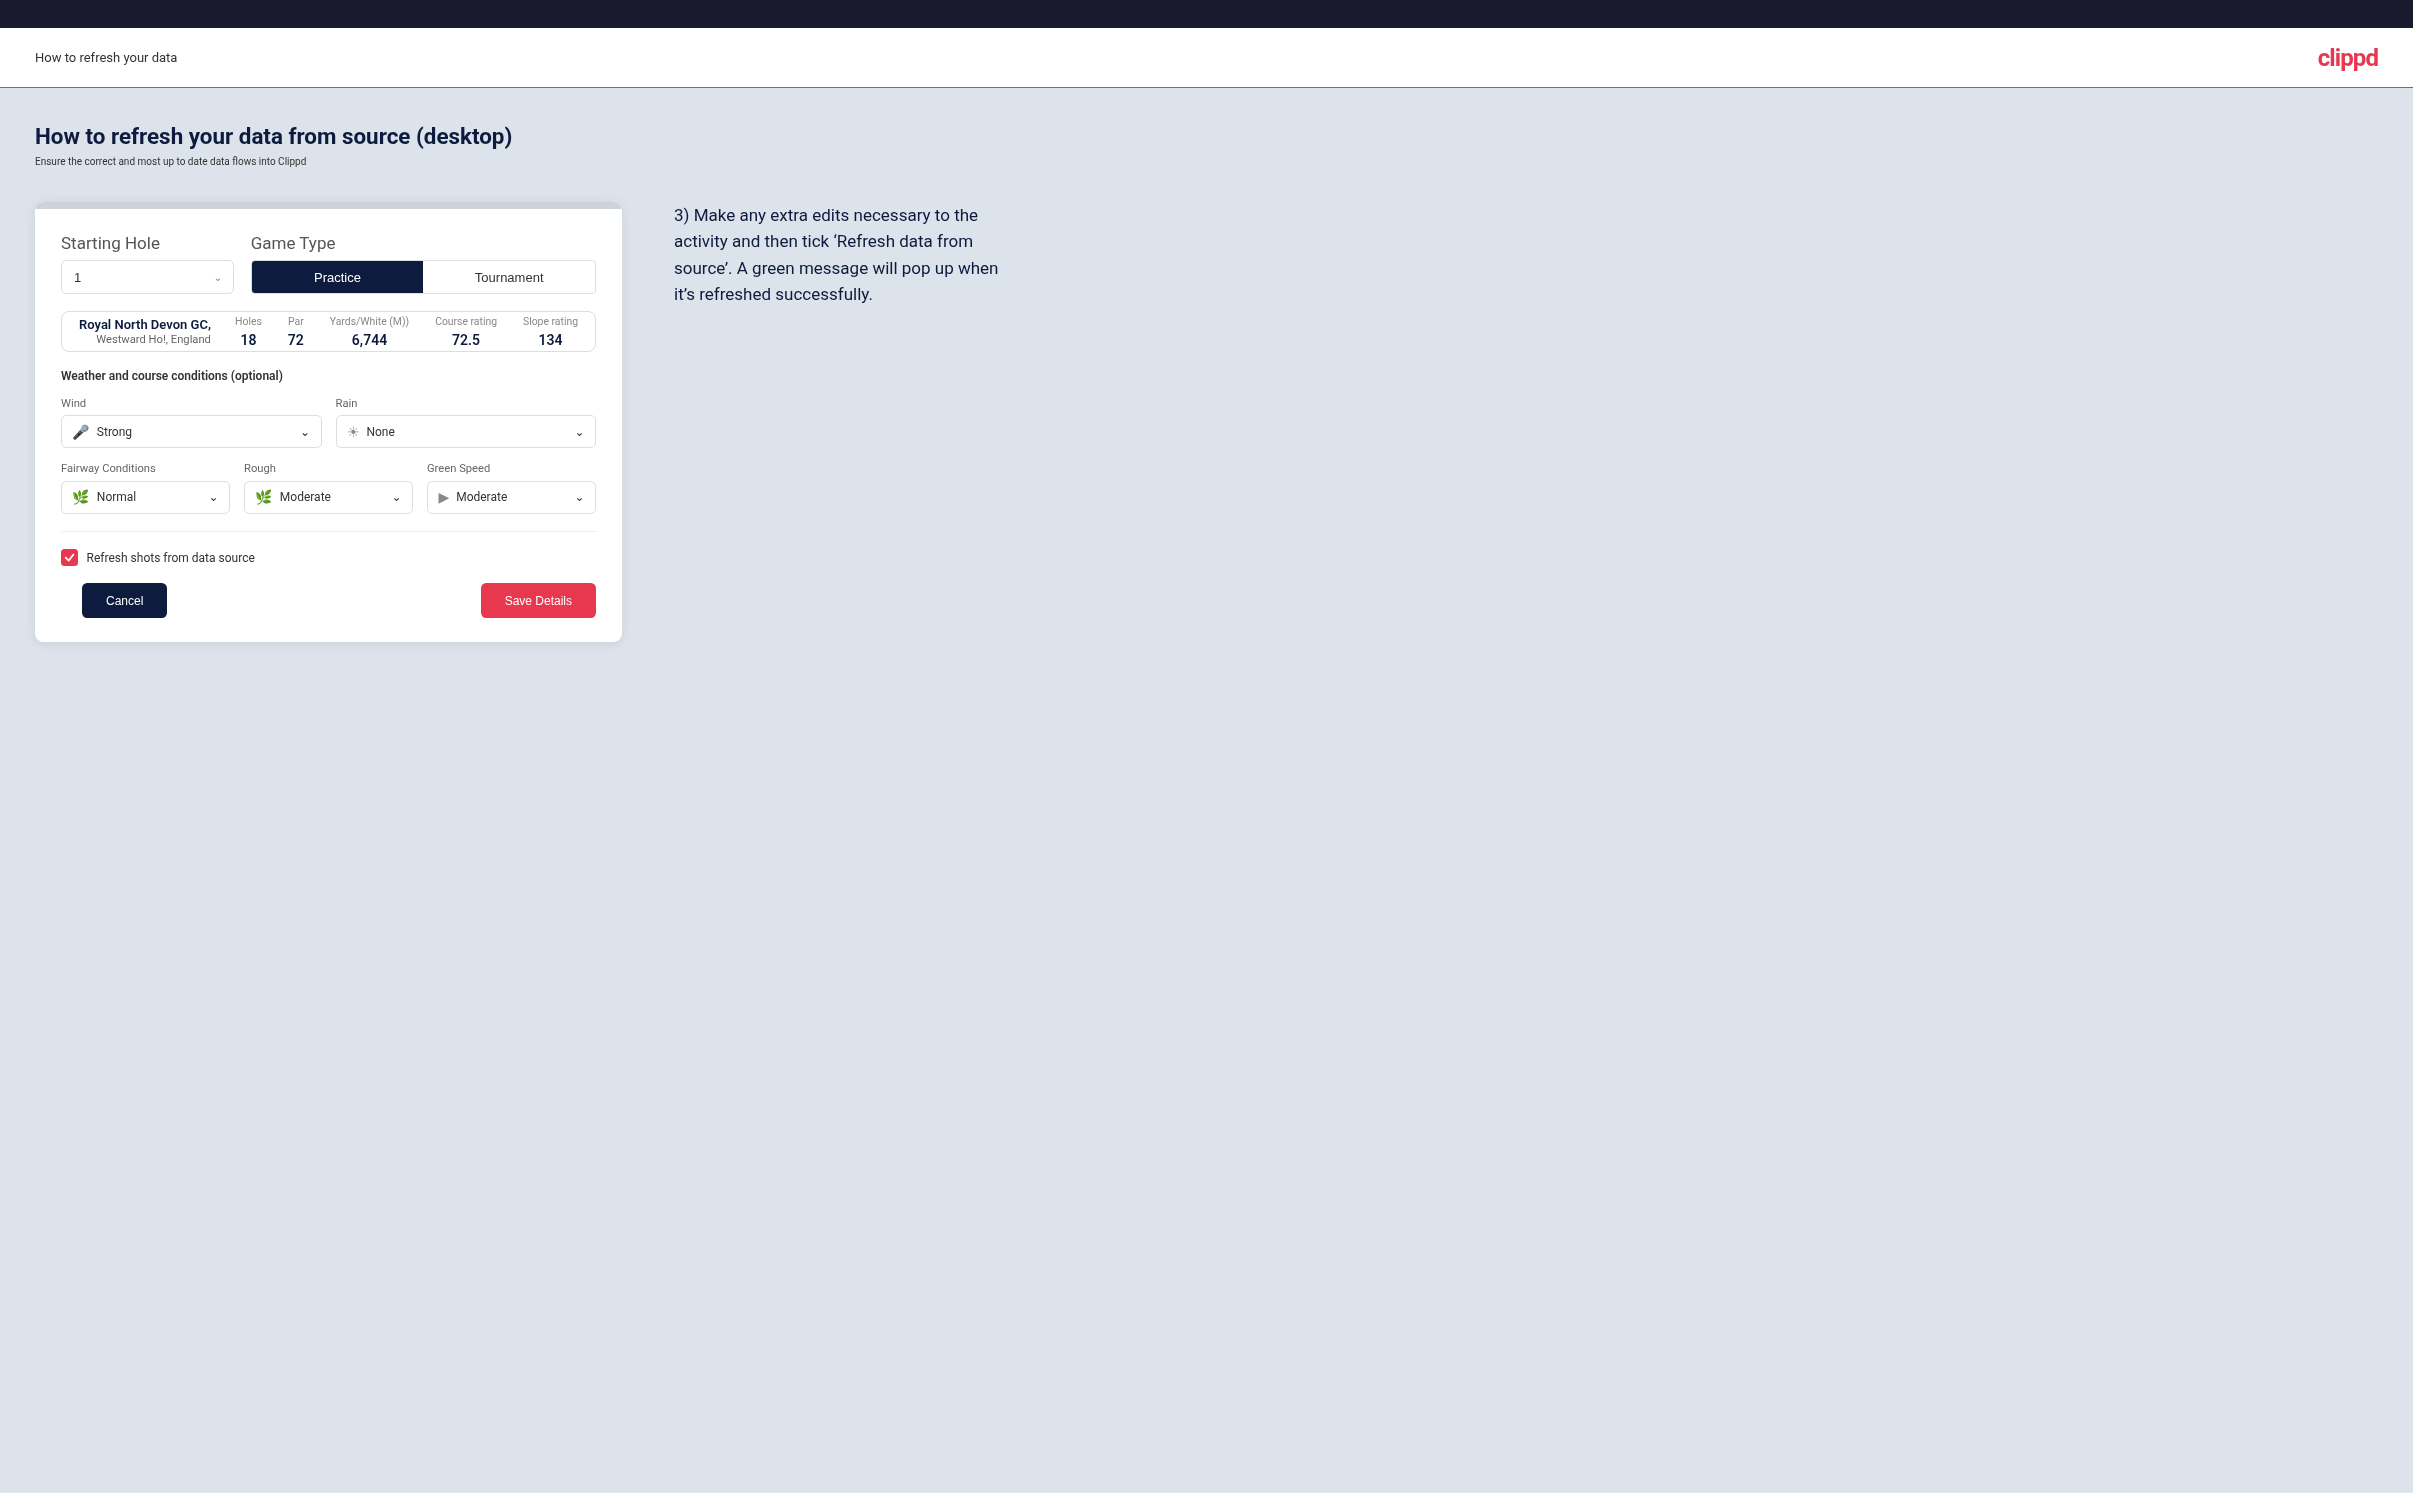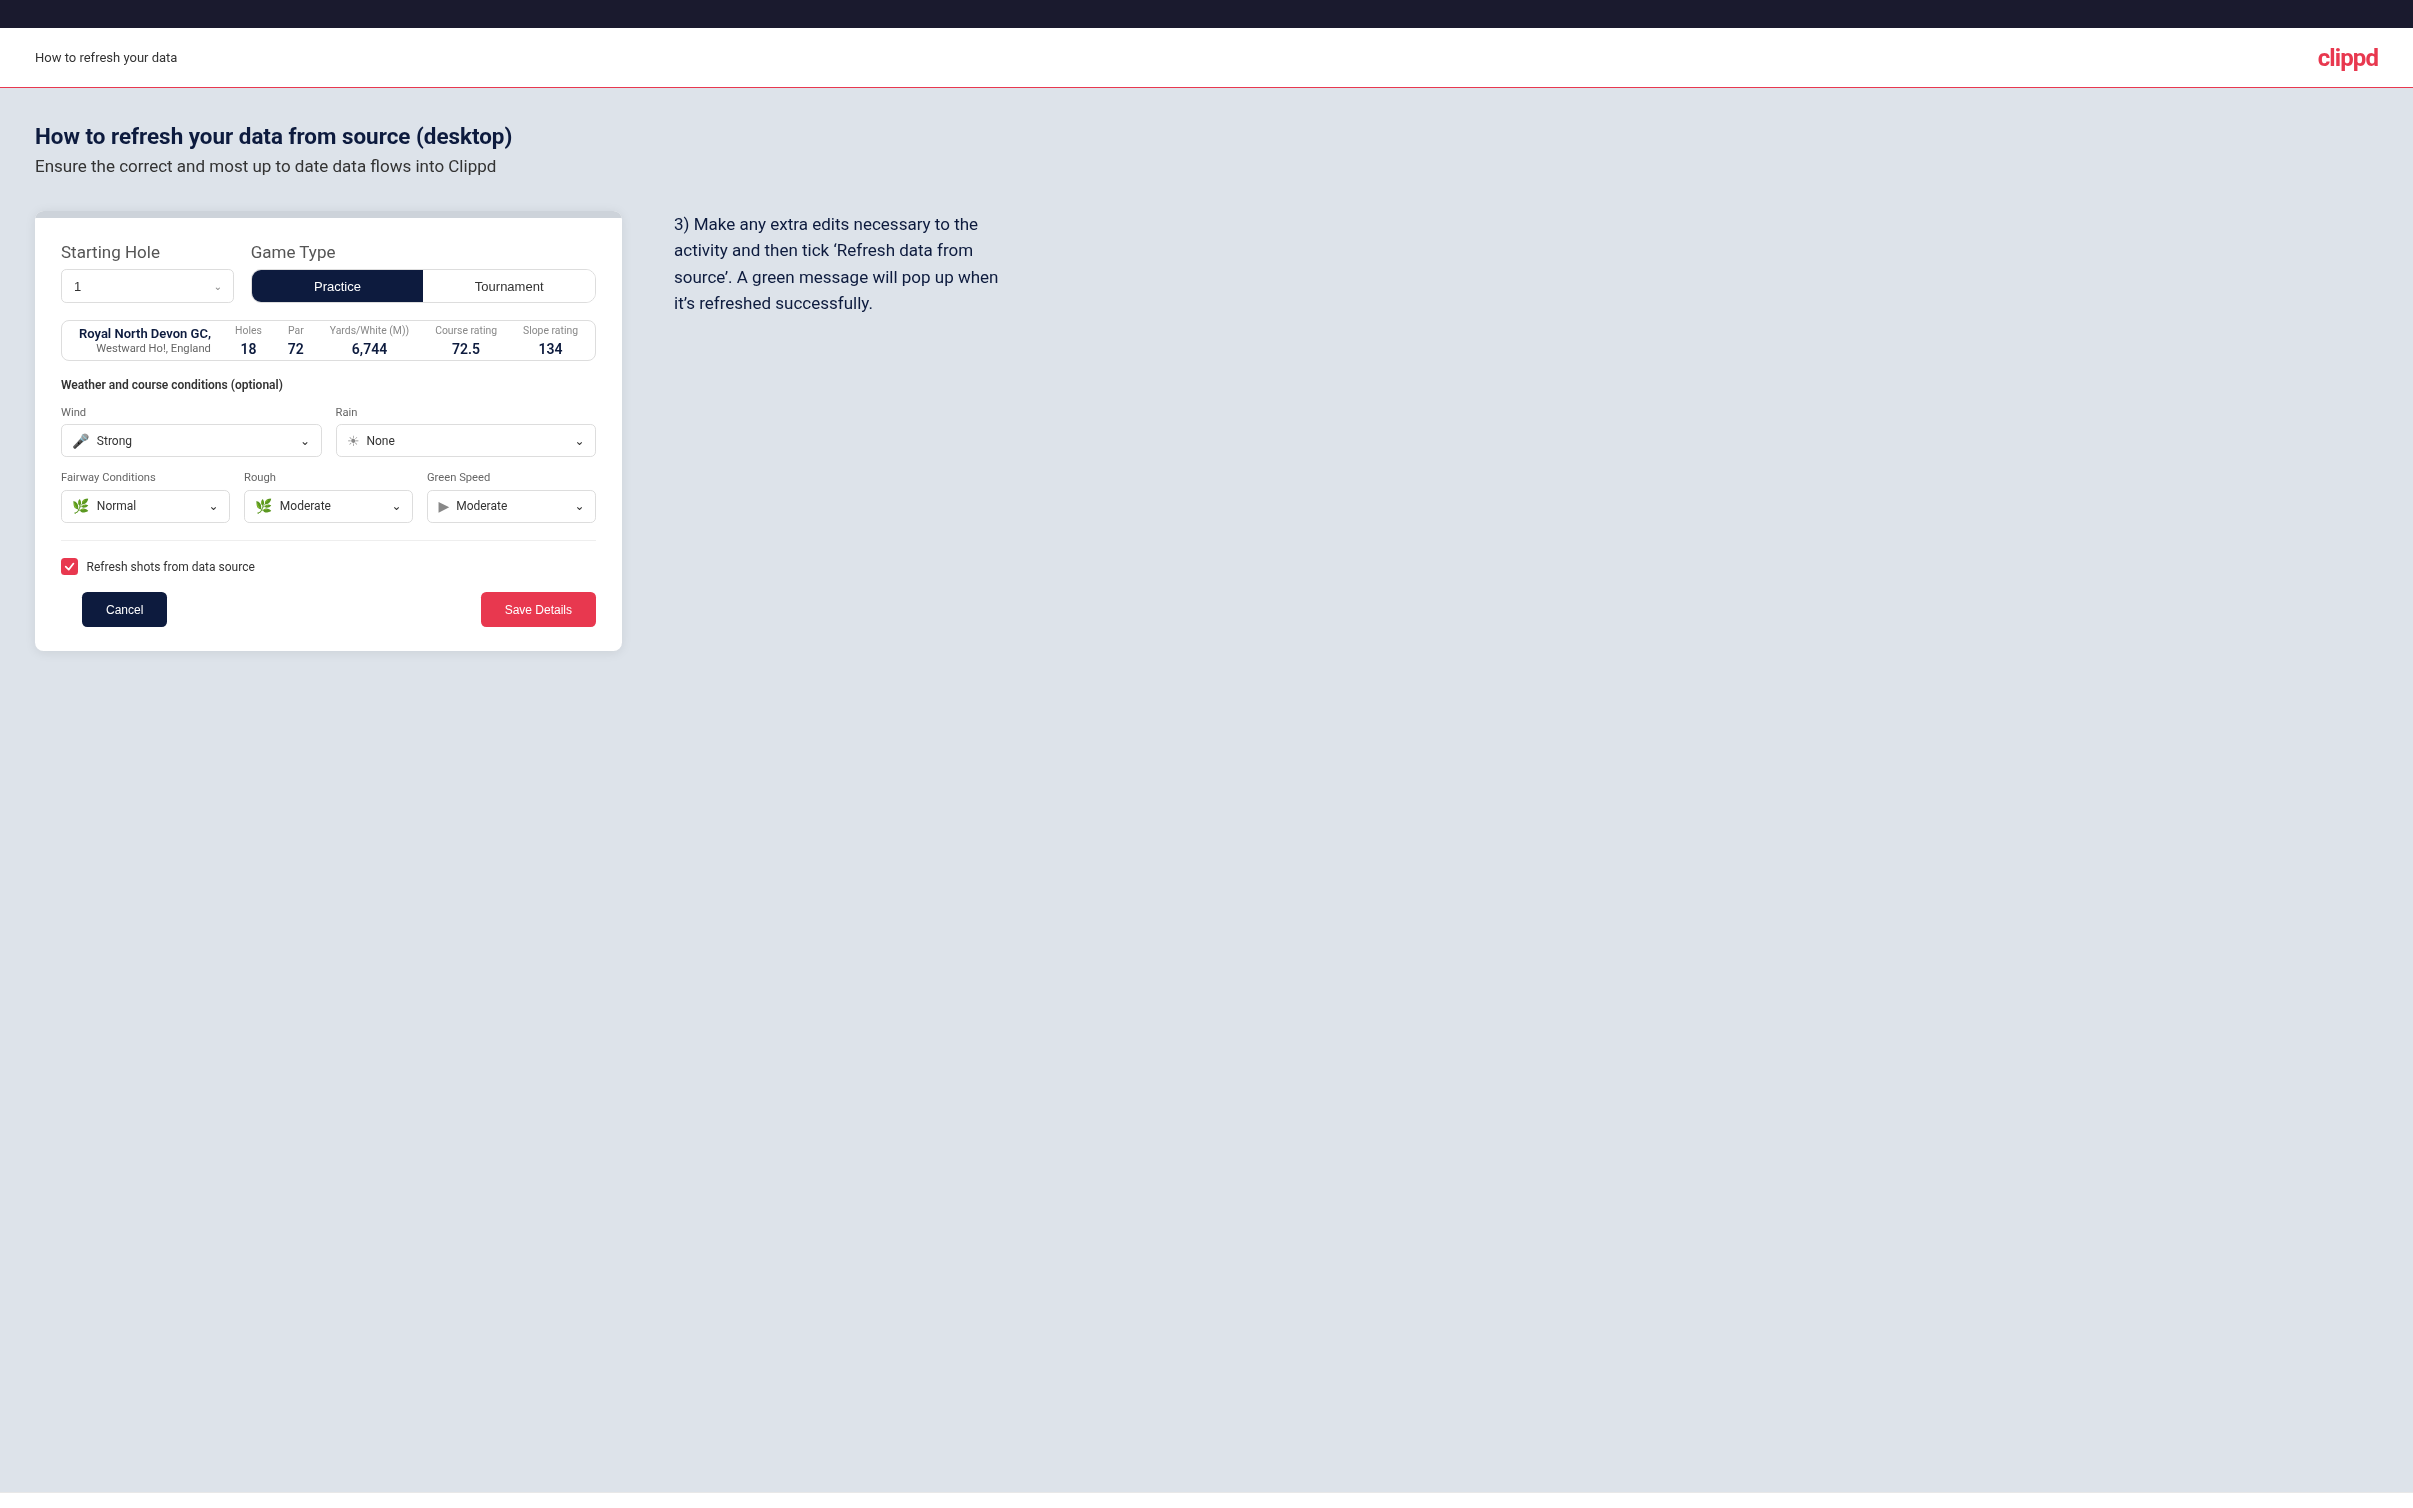--- a/index.html
+++ b/index.html
@@ -39,21 +39,21 @@
     }
 
     .page-heading {
       font-size: 22.4px;
       font-weight: 700;
       color: #0d1b3e;
       margin-bottom: 7px;
     }
 
     .page-subheading {
-      font-size: 17px;
+      font-size: 10px;
       color: #333;
       margin-bottom: 35px;
     }
 
     .content-area {
       display: flex;
       gap: 52px;
       align-items: flex-start;
     }
 
@@ -107,21 +107,21 @@
       top: 50%;
       transform: translateY(-50%);
       color: #888;
       font-size: 10.4px;
       pointer-events: none;
     }
 
     .game-type-buttons {
       display: flex;
       border: 0.9px solid #ddd;
-      border-radius: 10px;
+      border-radius: 4px;
       overflow: hidden;
       flex: 2;
     }
 
     .game-type-btn {
       flex: 1;
       padding: 8.6px 17px;
       font-size: 13px;
       border: none;
       cursor: pointer;

